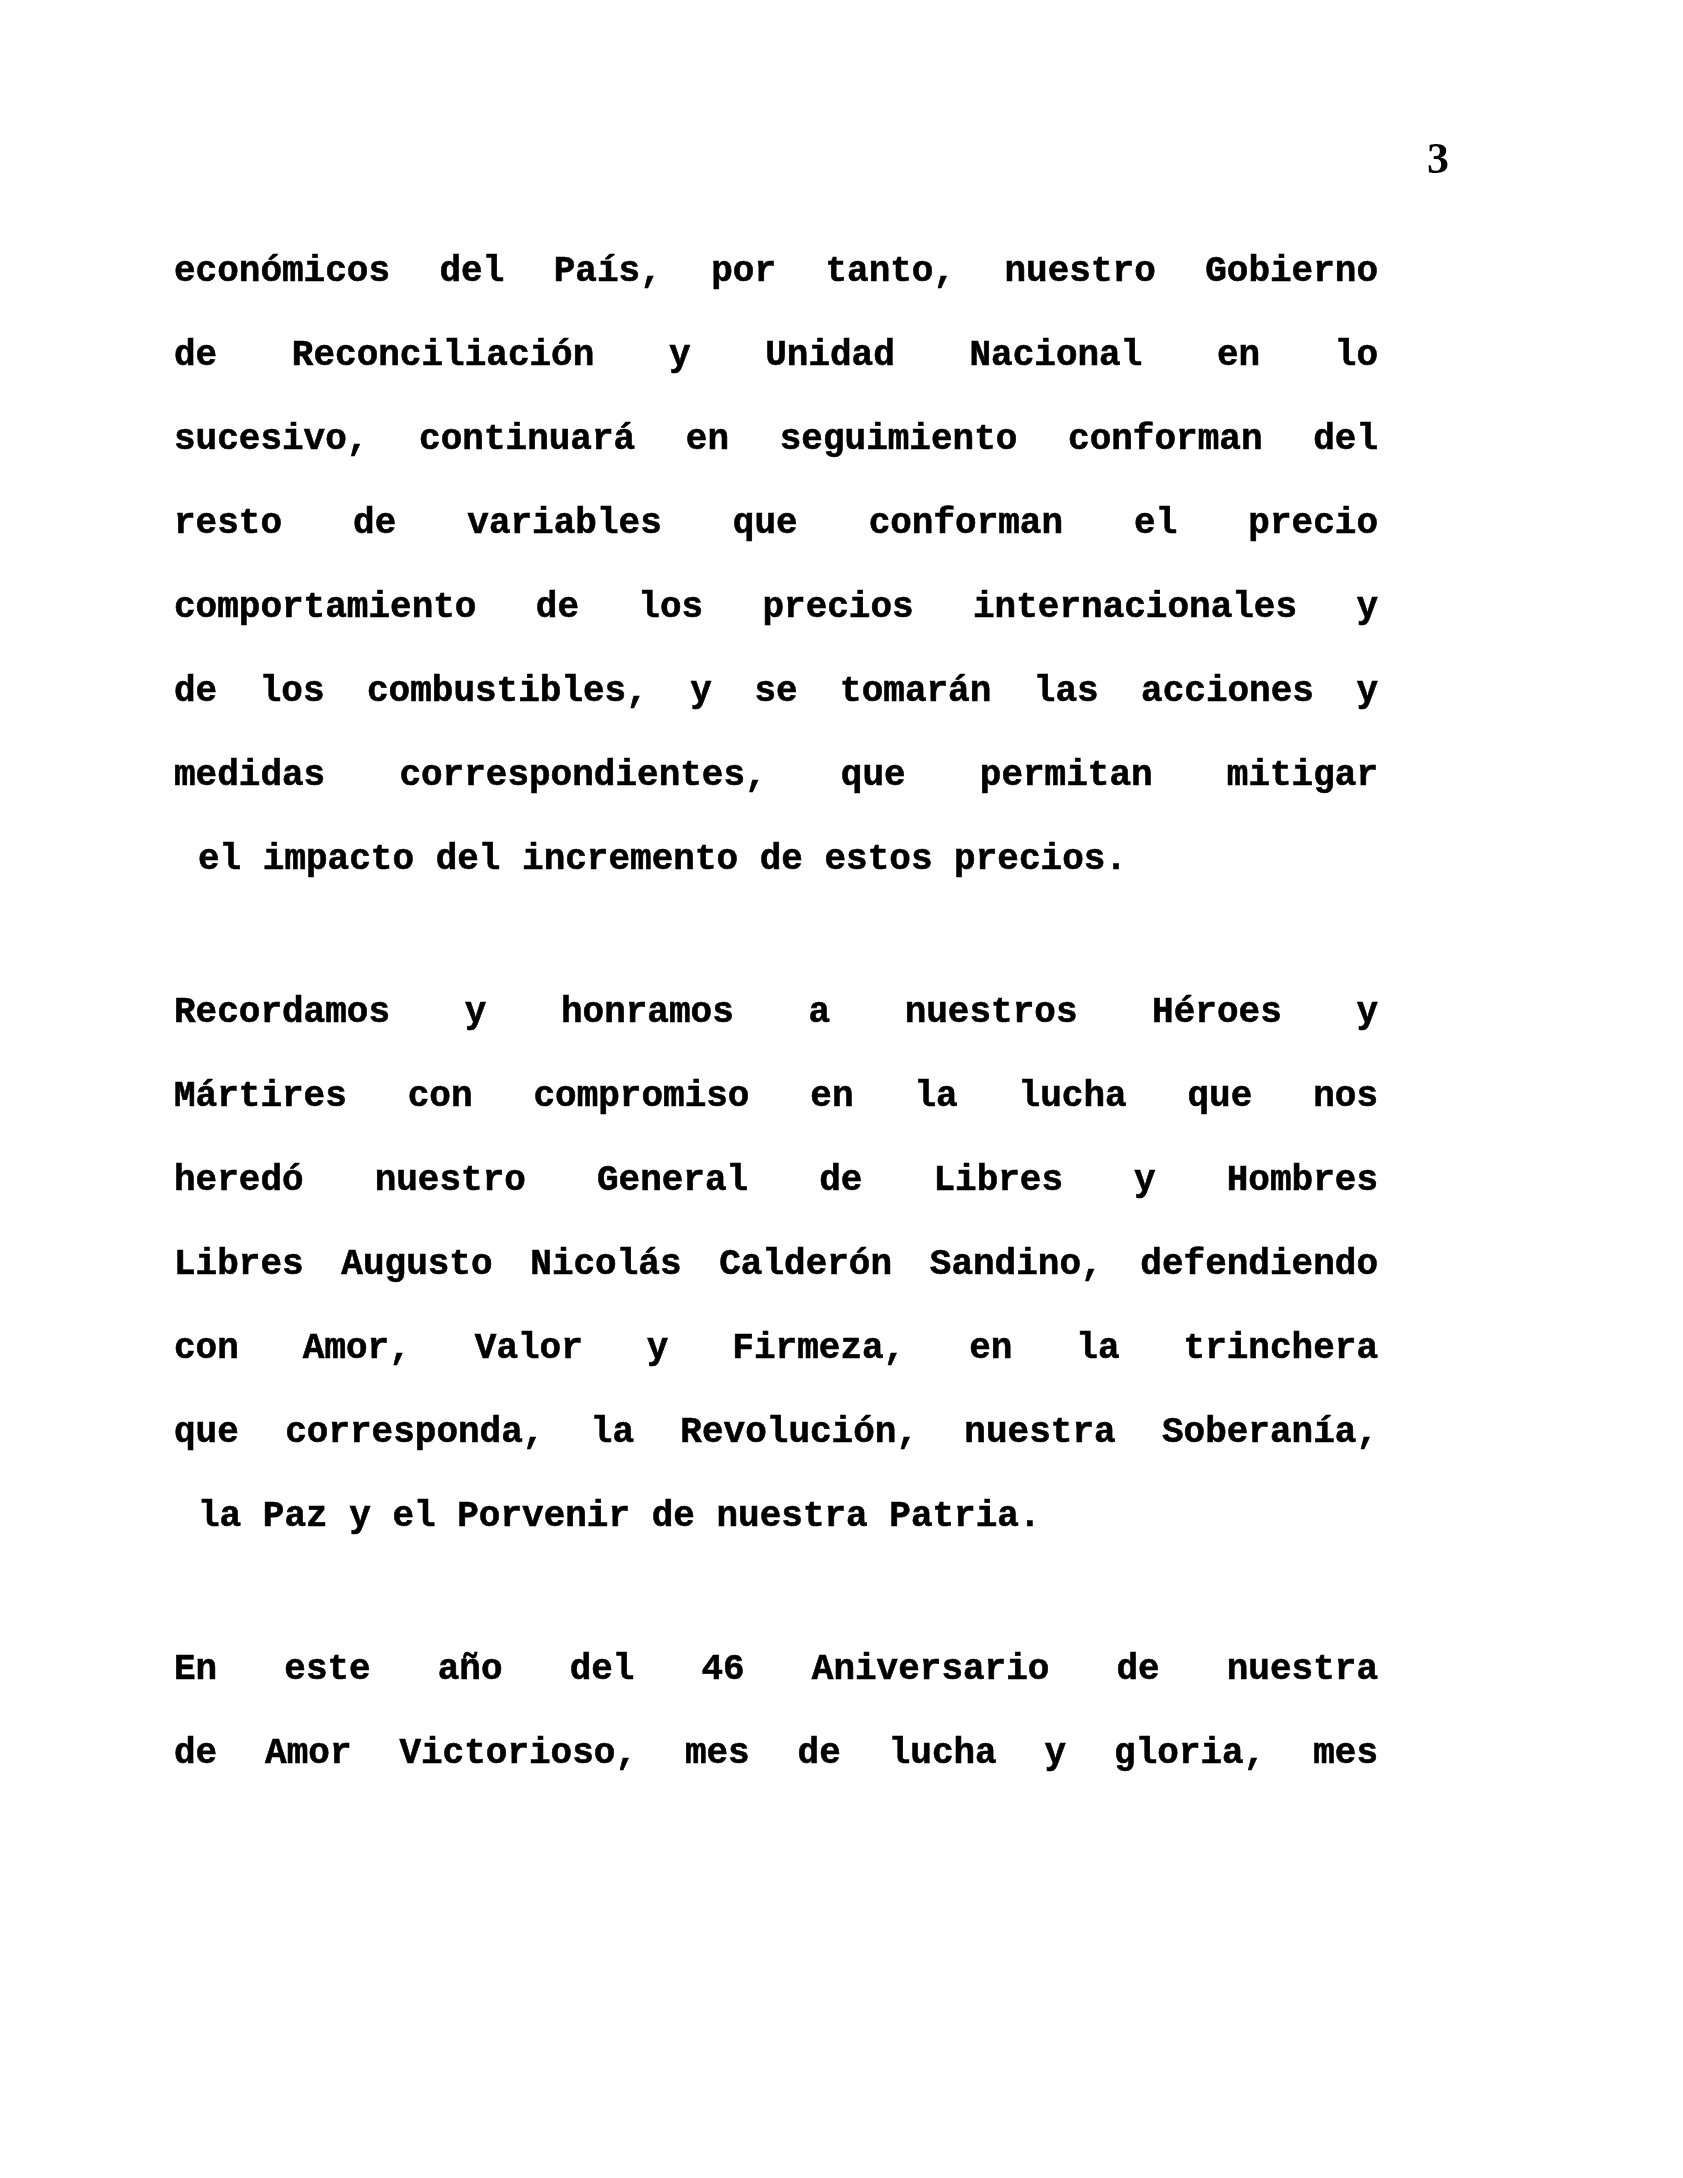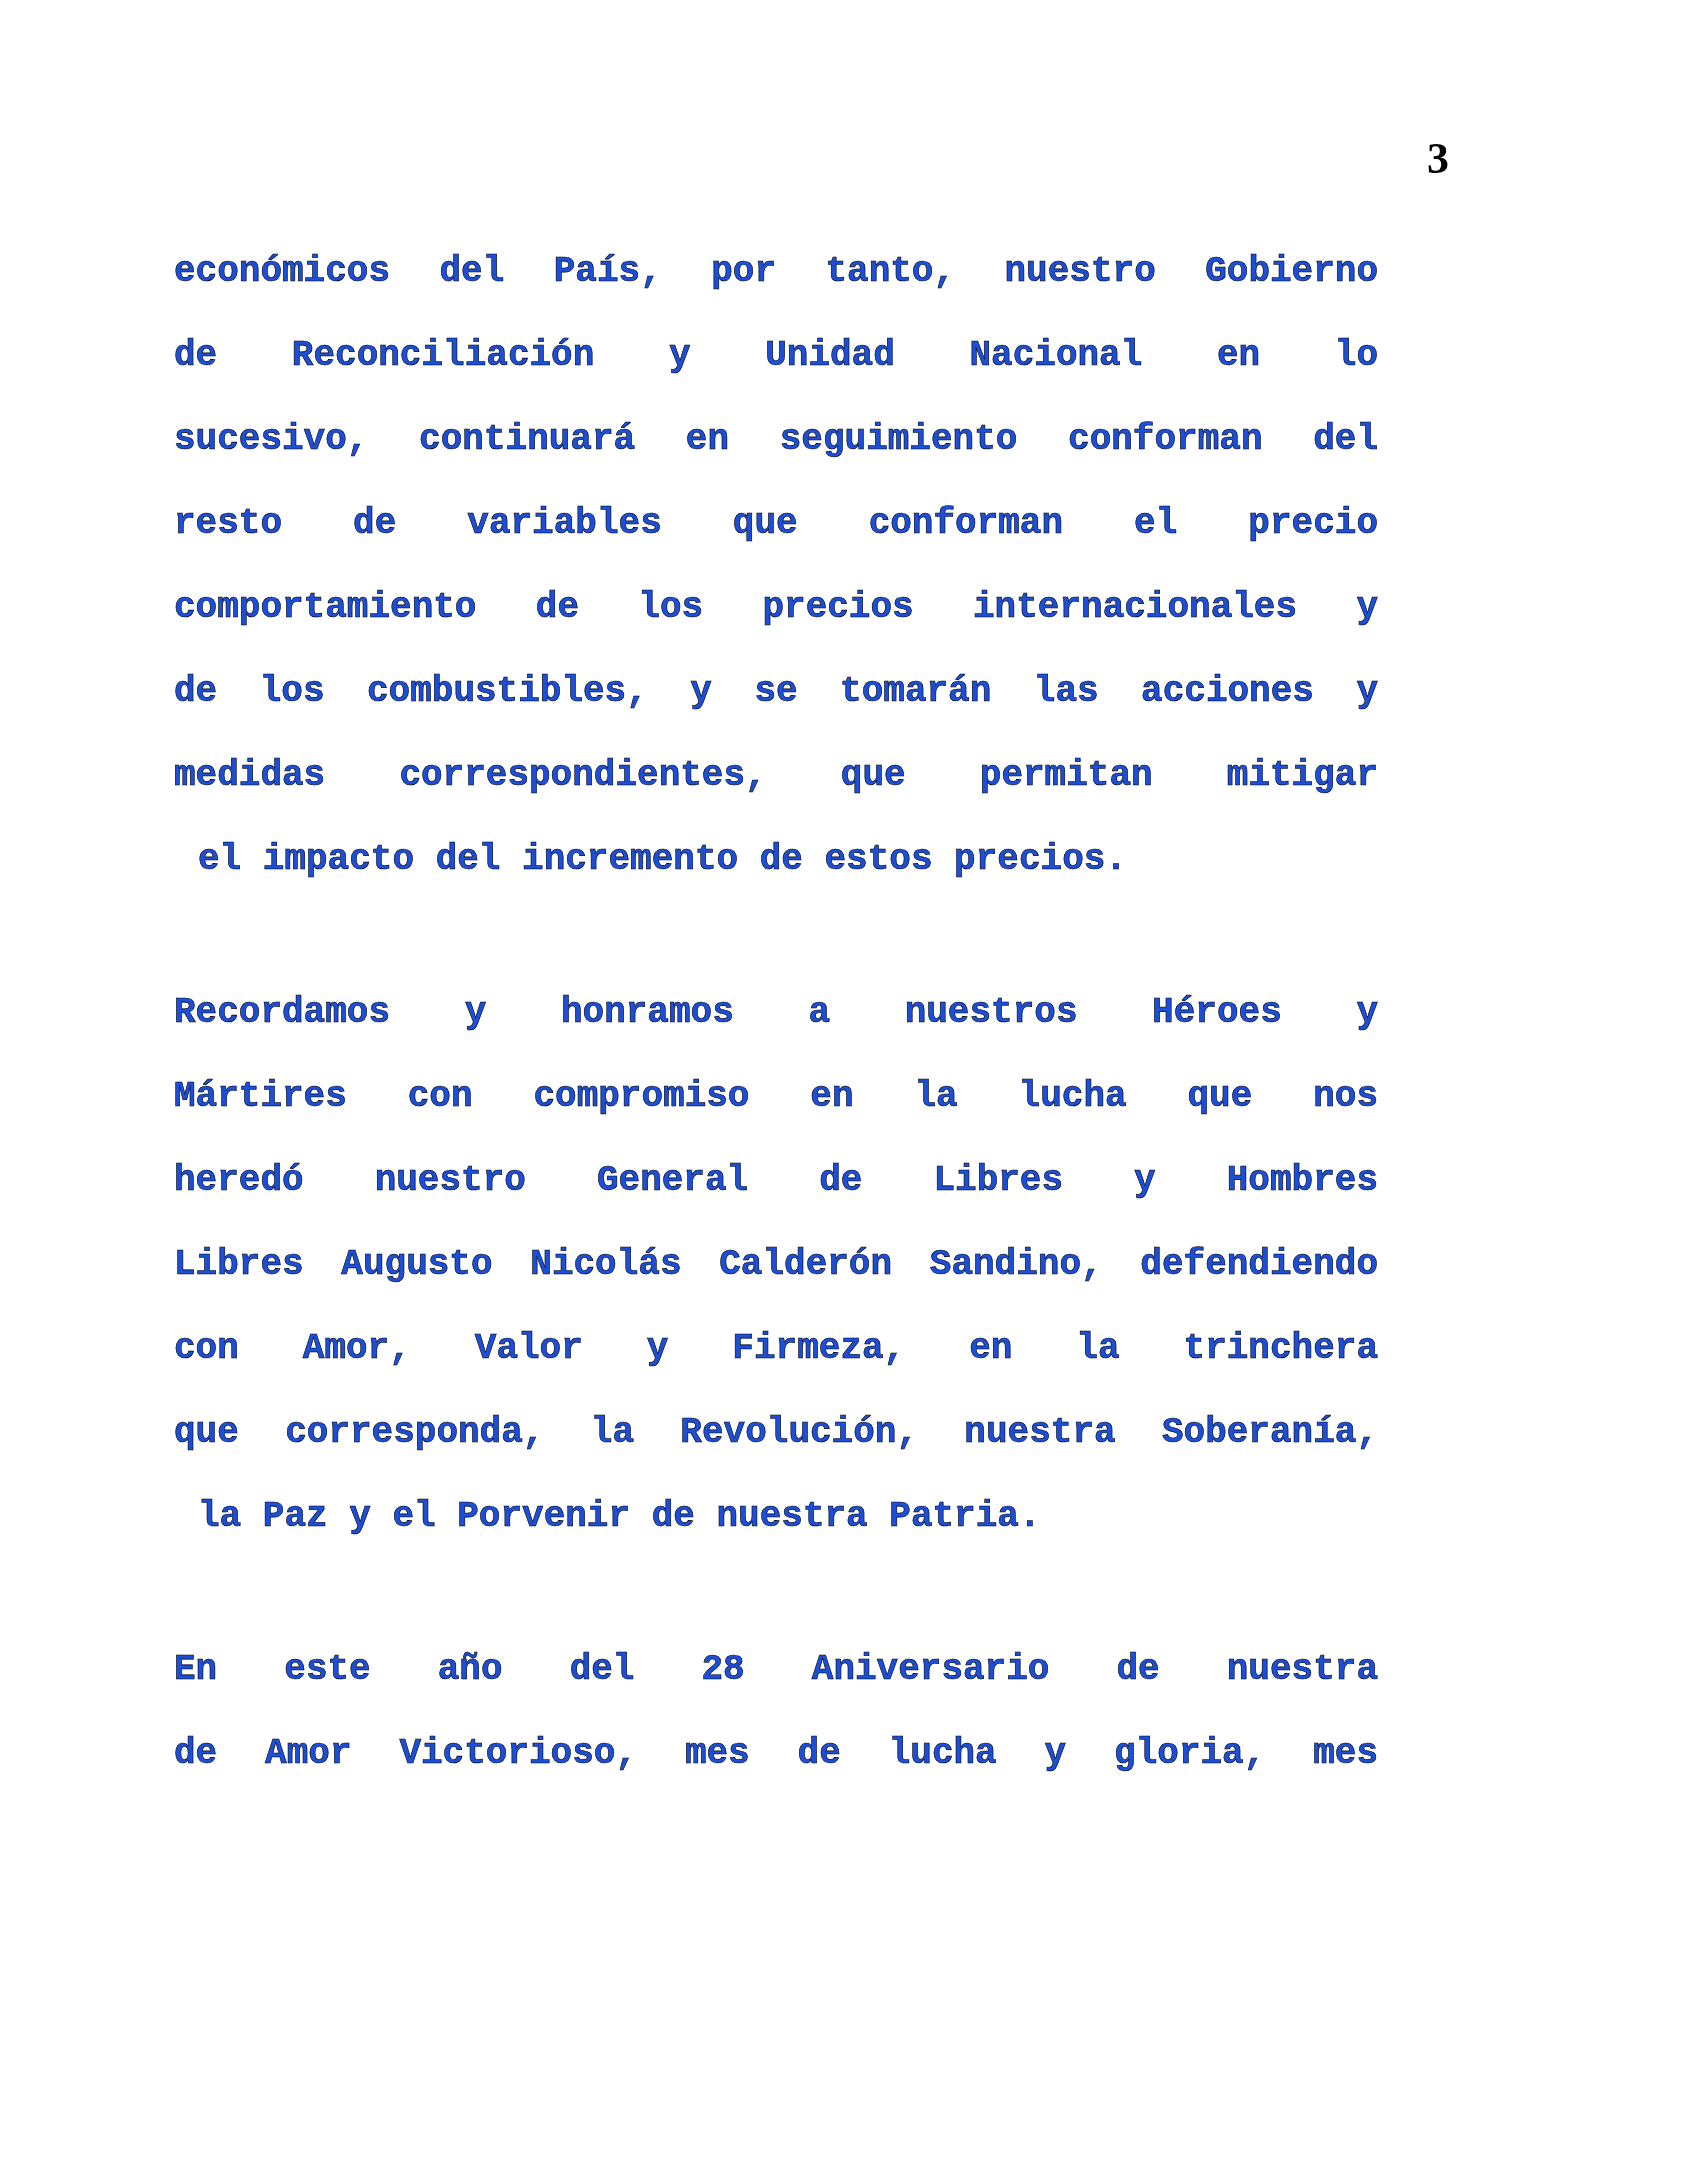--- a/index.html
+++ b/index.html
@@ -33,21 +33,21 @@
   }
   .document-body {
     position: absolute;
     left: 174px;
     top: 230px;
     width: 1204px;
     font-family: "Liberation Mono", "DejaVu Sans Mono", monospace;
     font-weight: bold;
     font-size: 36px;
     line-height: 84px;
-    color: #1d4ed8;
+    color: #000000;
     -webkit-text-stroke: 0.6px #000000;
   }
   .paragraph {
     margin: 0 0 69px 0;
   }
   .line {
     text-align: justify;
     text-align-last: justify;
     white-space: normal;
   }
@@ -75,18 +75,18 @@
       <div class="paragraph">
         <div class="line">Recordamos y honramos a nuestros Héroes y</div>
         <div class="line">Mártires con compromiso en la lucha que nos</div>
         <div class="line">heredó nuestro General de Libres y Hombres</div>
         <div class="line">Libres Augusto Nicolás Calderón Sandino, defendiendo</div>
         <div class="line">con Amor, Valor y Firmeza, en la trinchera</div>
         <div class="line">que corresponda, la Revolución, nuestra Soberanía,</div>
         <div class="line no-justify">la Paz y el Porvenir de nuestra Patria.</div>
       </div>
       <div class="paragraph">
-        <div class="line">En este año del 28 Aniversario de nuestra</div>
+        <div class="line">En este año del 46 Aniversario de nuestra</div>
         <div class="line">de Amor Victorioso, mes de lucha y gloria, mes</div>
       </div>
     </div>
 </div>
 
 
 </body></html>

